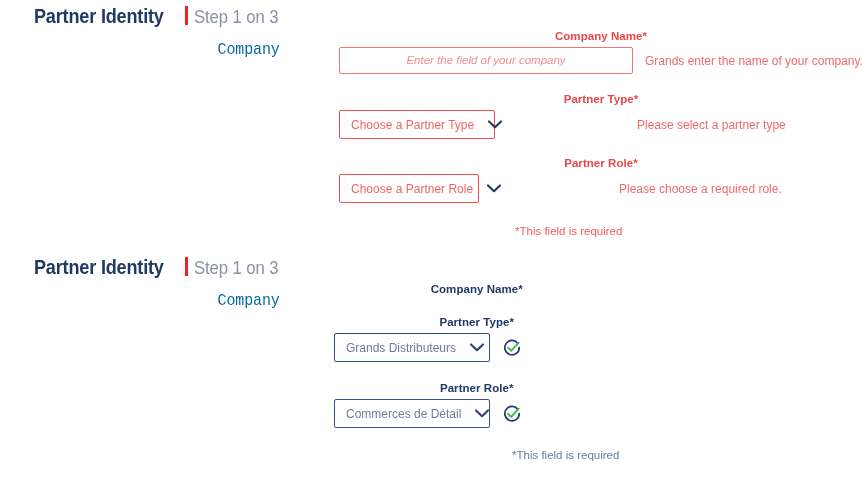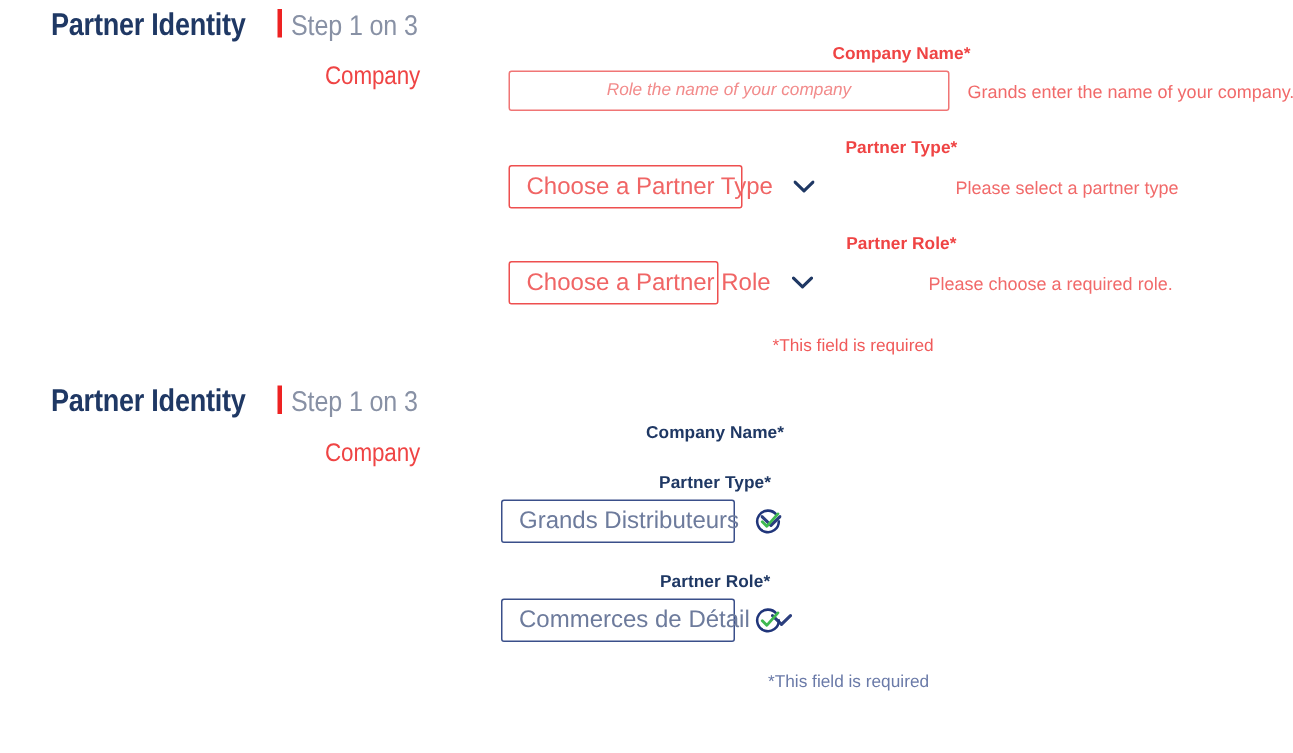--- a/index.html
+++ b/index.html
@@ -61,23 +61,23 @@
     font-size: 19px;
     color: #8891a5;
     letter-spacing: -0.1px;
     transform: scaleX(0.88);
     transform-origin: left center;
   }
   .header-sub {
     margin-top: 12px;
     text-align: right;
     padding-right: 10px;
-    font-family: Liberation Sans, sans-serif;
+    font-family: Liberation Mono, monospace;
     font-size: 17px;
-    color: #ef4444;
+    color: #0369a1;
     letter-spacing: -0.1px;
   }
   .header-sub span {
     display: inline-block;
     transform: scaleX(0.88);
     transform-origin: right center;
   }
 
   
   .form-col {
@@ -109,21 +109,21 @@
     background: #ffffff;
     white-space: nowrap;
     overflow: hidden;
   }
 
   .select-box {
     box-sizing: border-box;
     height: 29px;
     border-radius: 2px;
     padding: 0 9px 0 11px;
-    font-size: 16px;
+    font-size: 12px;
     background: #ffffff;
     display: flex;
     align-items: center;
     justify-content: space-between;
     white-space: nowrap;
   }
   .select-text { margin-right: 14px; }
   .chev { flex: 0 0 auto; display: flex; align-items: center; }
 
   
@@ -180,21 +180,21 @@
     <div class="header-sub">
       <span>Company</span>
     </div>
   </div>
 
   <div class="form-col" id="form-error">
 
     <div class="field" style="margin-bottom:19px;">
       <div class="field-label">Company Name*</div>
       <div class="control-row">
-        <div class="text-input" style="width:294px;">Role the name of your company</div>
+        <div class="text-input" style="width:294px;">Enter the field of your company</div>
         <div class="hint" style="margin-left:12px;">Grands enter the name of your company.</div>
       </div>
     </div>
 
     <div class="field" style="margin-bottom:18px;">
       <div class="field-label">Partner Type*</div>
       <div class="control-row">
         <div class="select-box" style="width:156px;">
           <span class="select-text">Choose a Partner Type</span>
           <span class="chev">

